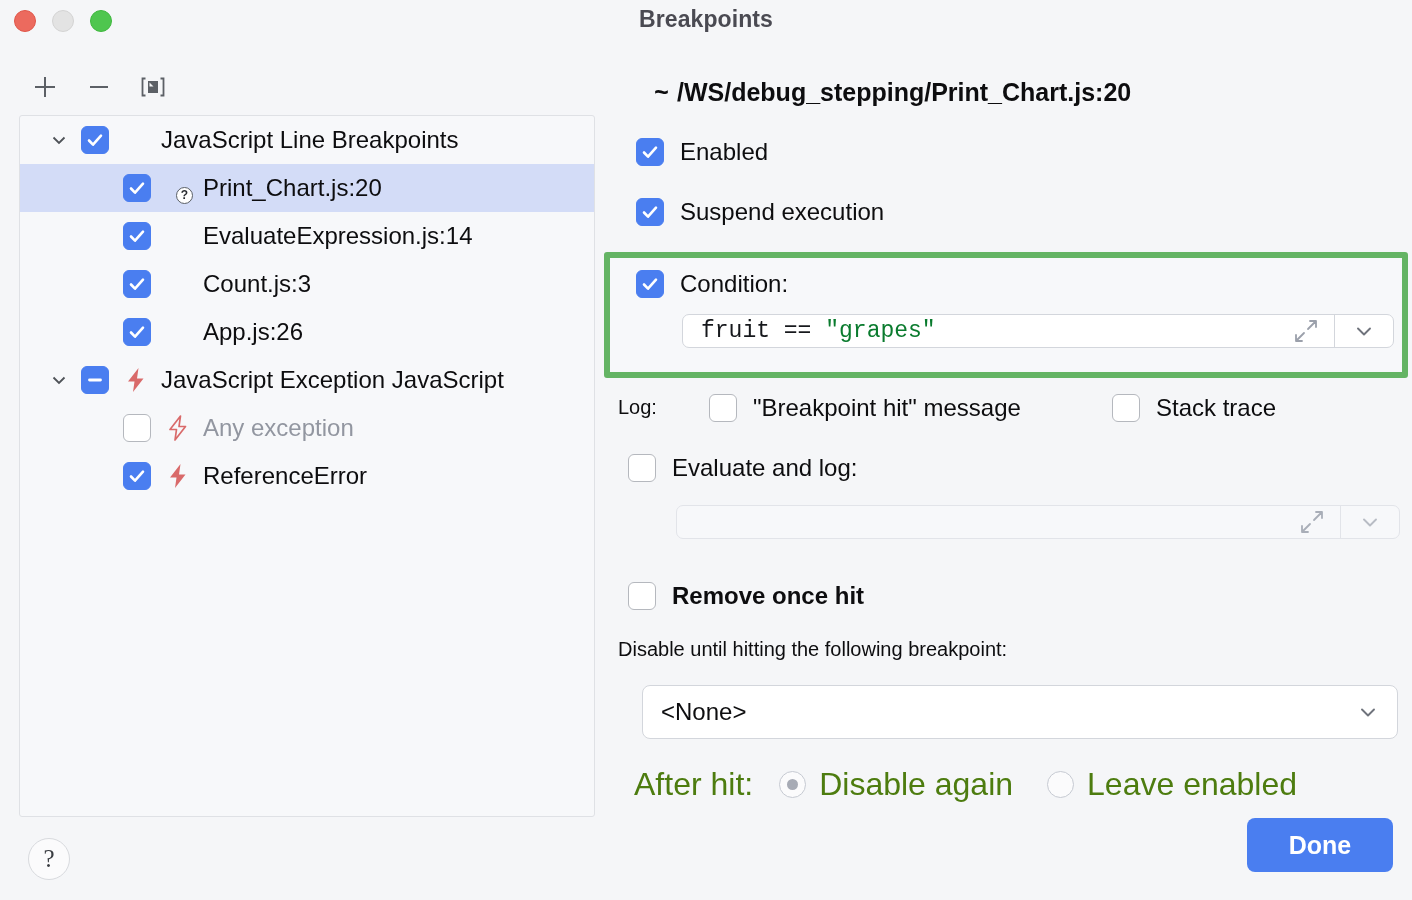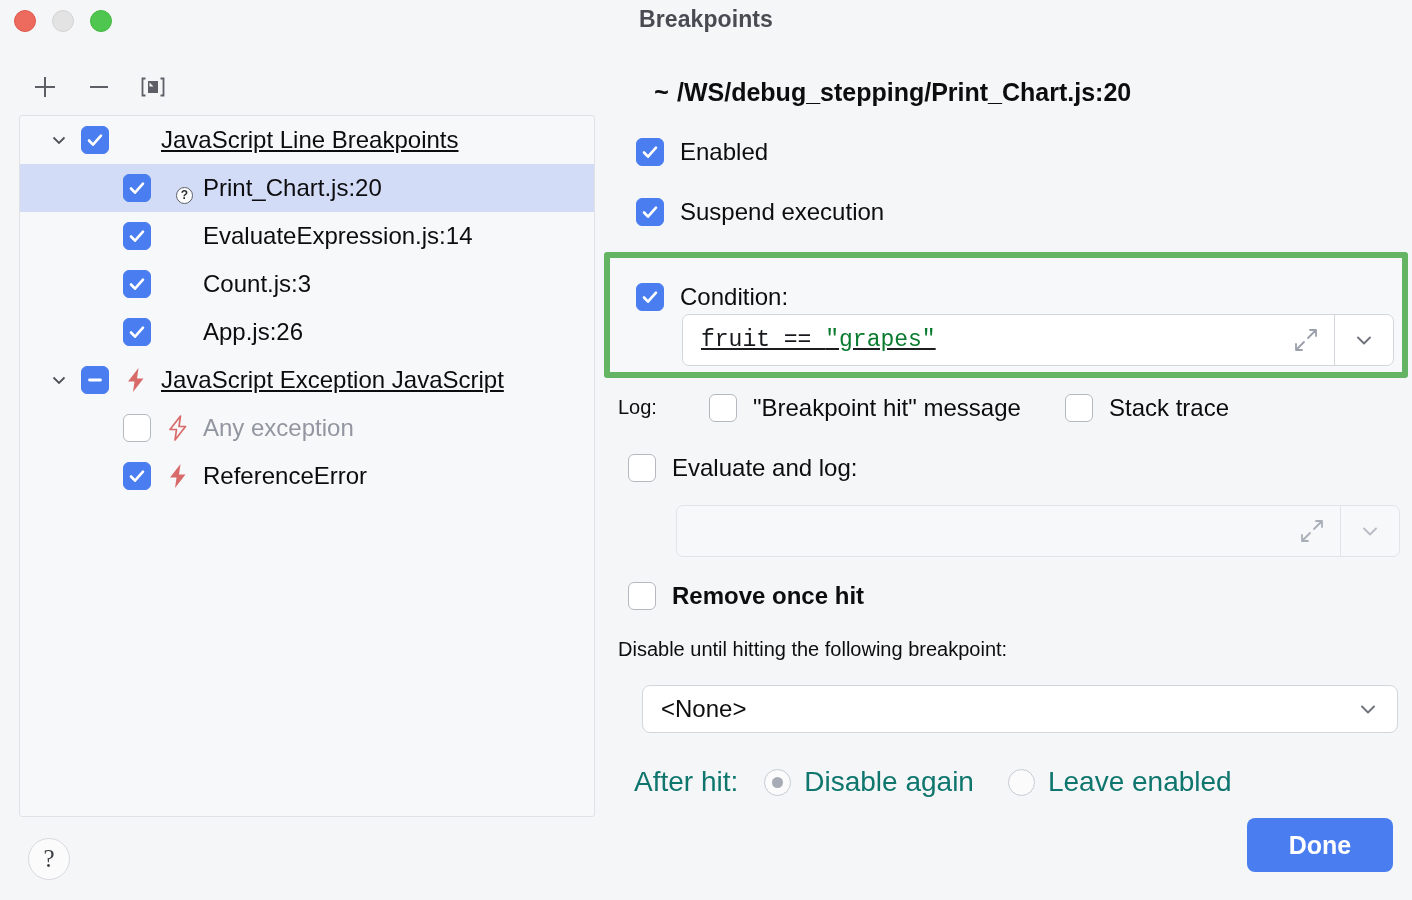--- a/index.html
+++ b/index.html
@@ -67,21 +67,21 @@
   .tree-row {
     position: relative;
     height: 48px;
     display: flex; align-items: center;
     padding-left: 0;
     font-size: 24px;
     color: #0d0d0f;
     white-space: nowrap;
   }
   .tree-row.selected { background: #d3dcf7; }
-  .tree-row.depth0 { padding-left: 25px; text-decoration: underline; }
+  .tree-row.depth0 { padding-left: 25px; }
   .tree-row.depth1 { padding-left: 103px; }
 
   .twisty {
     width: 28px; height: 28px;
     display: flex; align-items: center; justify-content: center;
     color: #4e5257;
     flex: 0 0 auto;
     margin-right: 8px;
   }
 
@@ -172,26 +172,25 @@
     width: 804px; height: 126px;
     border: 6px solid #64b464;
     border-radius: 3px;
     background: #f7f8fa;
   }
 
   
   .field {
     position: absolute;
     display: flex;
-    height: 52px;
+    height: 34px;
     border: 1px solid #d3d6dc;
     border-radius: 7px;
     background: #ffffff;
     align-items: stretch;
-    text-decoration: underline;
   }
   .field.disabled { background: #f7f8fa; border-color: #e2e4e9; }
   .field-text {
     flex: 1 1 auto;
     display: flex; align-items: center;
     padding-left: 18px;
     font-family: "Liberation Mono", monospace;
     font-size: 23px;
     color: #16181c;
     white-space: pre;
@@ -216,38 +215,38 @@
   .plain-label {
     position: absolute;
     font-size: 20px;
     color: #0d0d0f;
     white-space: nowrap;
   }
 
   
   .combo {
     position: absolute;
-    height: 48px;
+    height: 54px;
     background: #ffffff;
     border: 1px solid #d3d6dc;
     border-radius: 8px;
     display: flex; align-items: center;
     padding: 0 18px;
     font-size: 24px;
     color: #0d0d0f;
   }
   .combo .combo-val { flex: 1 1 auto; }
   .combo .chev { color: #6f737c; display: flex; align-items: center; }
 
   
   .radio-row {
     position: absolute;
     display: flex; align-items: center;
-    font-size: 28px;
-    color: #0f766e;
+    font-size: 32px;
+    color: #4d7c0f;
     white-space: nowrap;
   }
   .radio {
     width: 27px; height: 27px;
     border-radius: 50%;
     border: 1.8px solid #c6cad2;
     background: #fbfbfc;
     display: flex; align-items: center; justify-content: center;
     margin-right: 13px;
     flex: 0 0 auto;
@@ -441,21 +440,21 @@
     <div class="row-check" style="top:198px; left:32px;">
       <span class="cb on">
         <svg width="20" height="20" viewBox="0 0 20 20">
             <path d="M4 10.5l4 4.2 8-9" stroke="#fff" stroke-width="2.6" fill="none" stroke-linecap="round" stroke-linejoin="round"></path>
           </svg>
       </span>
       <span>Suspend execution</span>
     </div>
 
     <div class="cond-highlight">
-      <div class="row-check" style="top:25px; left:26px;">
+      <div class="row-check" style="top:12px; left:26px;">
         <span class="cb on">
           <svg width="20" height="20" viewBox="0 0 20 20">
               <path d="M4 10.5l4 4.2 8-9" stroke="#fff" stroke-width="2.6" fill="none" stroke-linecap="round" stroke-linejoin="round"></path>
             </svg>
         </span>
         <span>Condition:</span>
       </div>
 
       <div class="field" style="top:56px; left:72px; width:712px;">
         <span class="field-text"><span>fruit == </span><span class="str">"grapes"</span></span>
@@ -472,21 +471,21 @@
             </svg>
         </span>
       </div>
     </div>
 
     <div class="plain-label" style="top:396px; left:14px;">Log:</div>
     <div class="row-check" style="top:394px; left:105px;">
       <span class="cb off"></span>
       <span>"Breakpoint hit" message</span>
     </div>
-    <div class="row-check" style="top:394px; left:461px;">
+    <div class="row-check" style="top:394px; left:508px;">
       <span class="cb off"></span>
       <span>Stack trace</span>
     </div>
 
     <div class="row-check" style="top:454px; left:24px;">
       <span class="cb off"></span>
       <span>Evaluate and log:</span>
     </div>
 
     <div class="field disabled" style="top:505px; left:72px; width:724px;">

